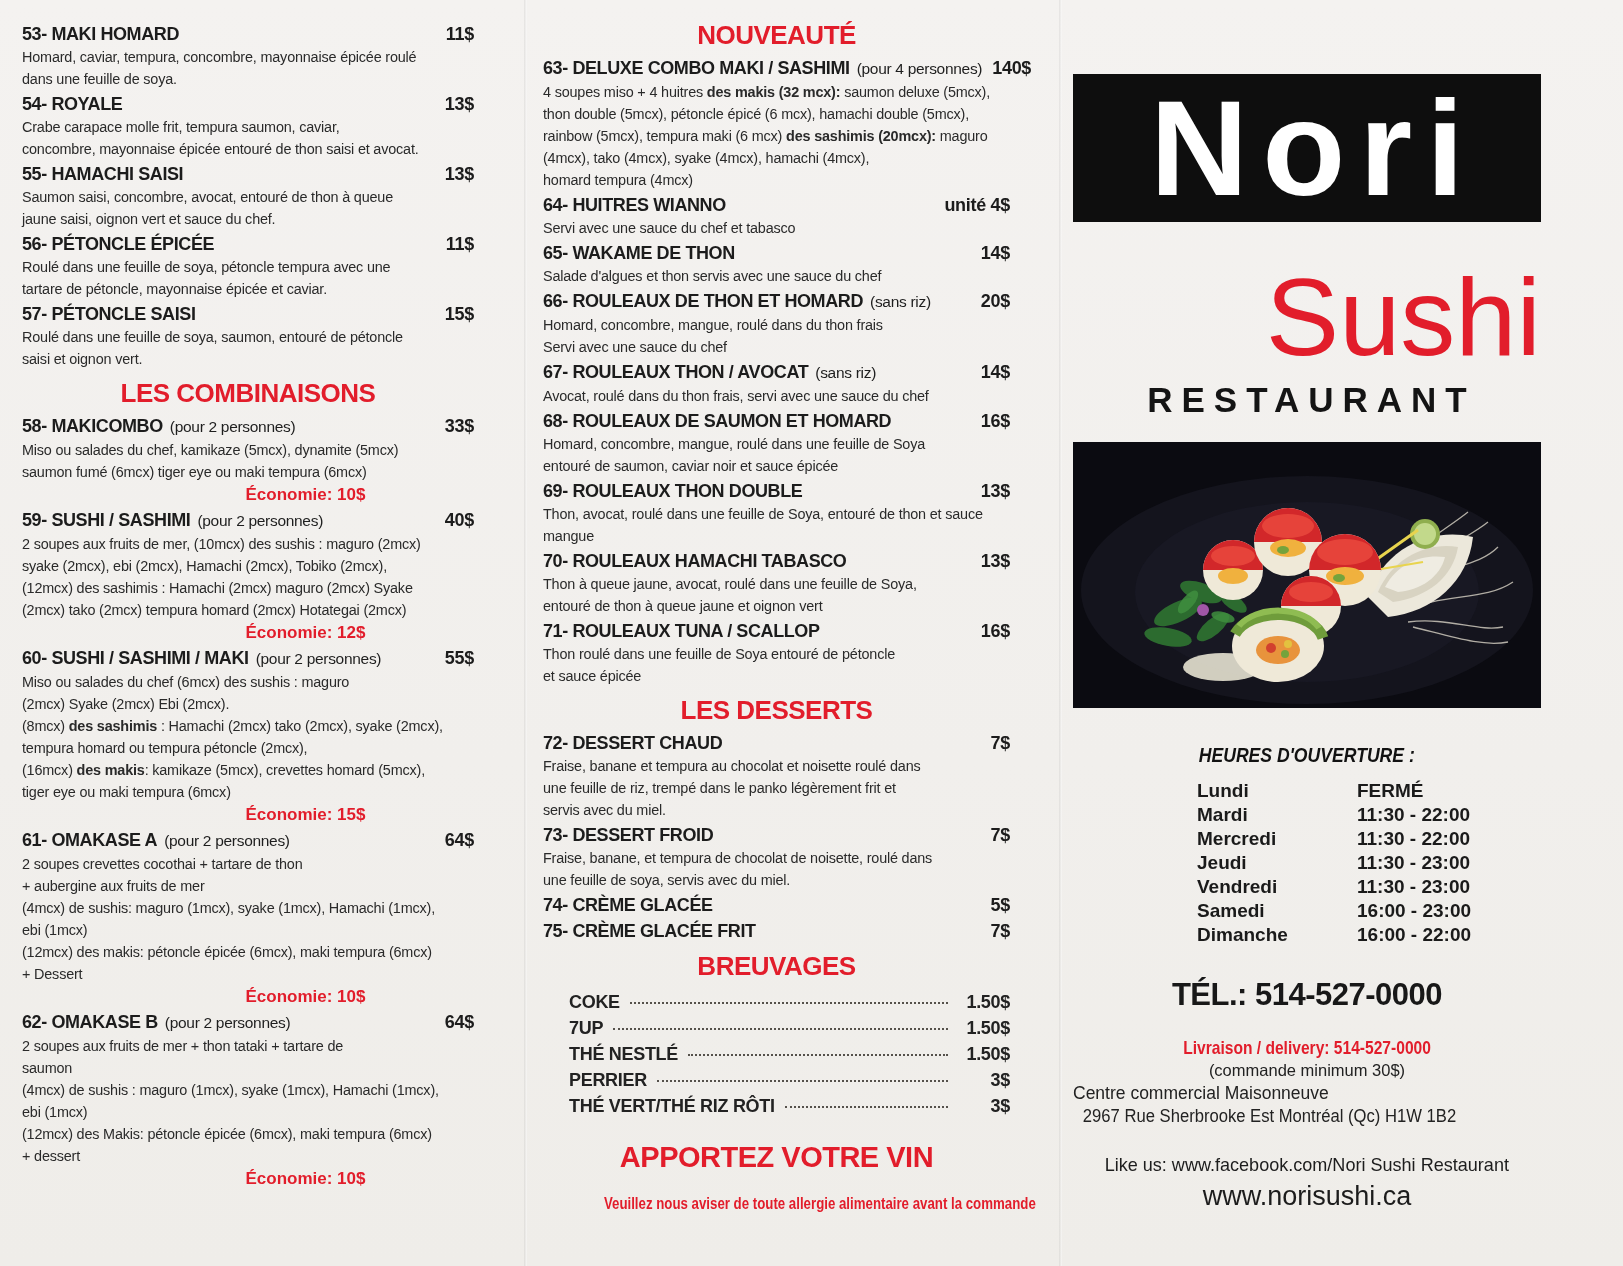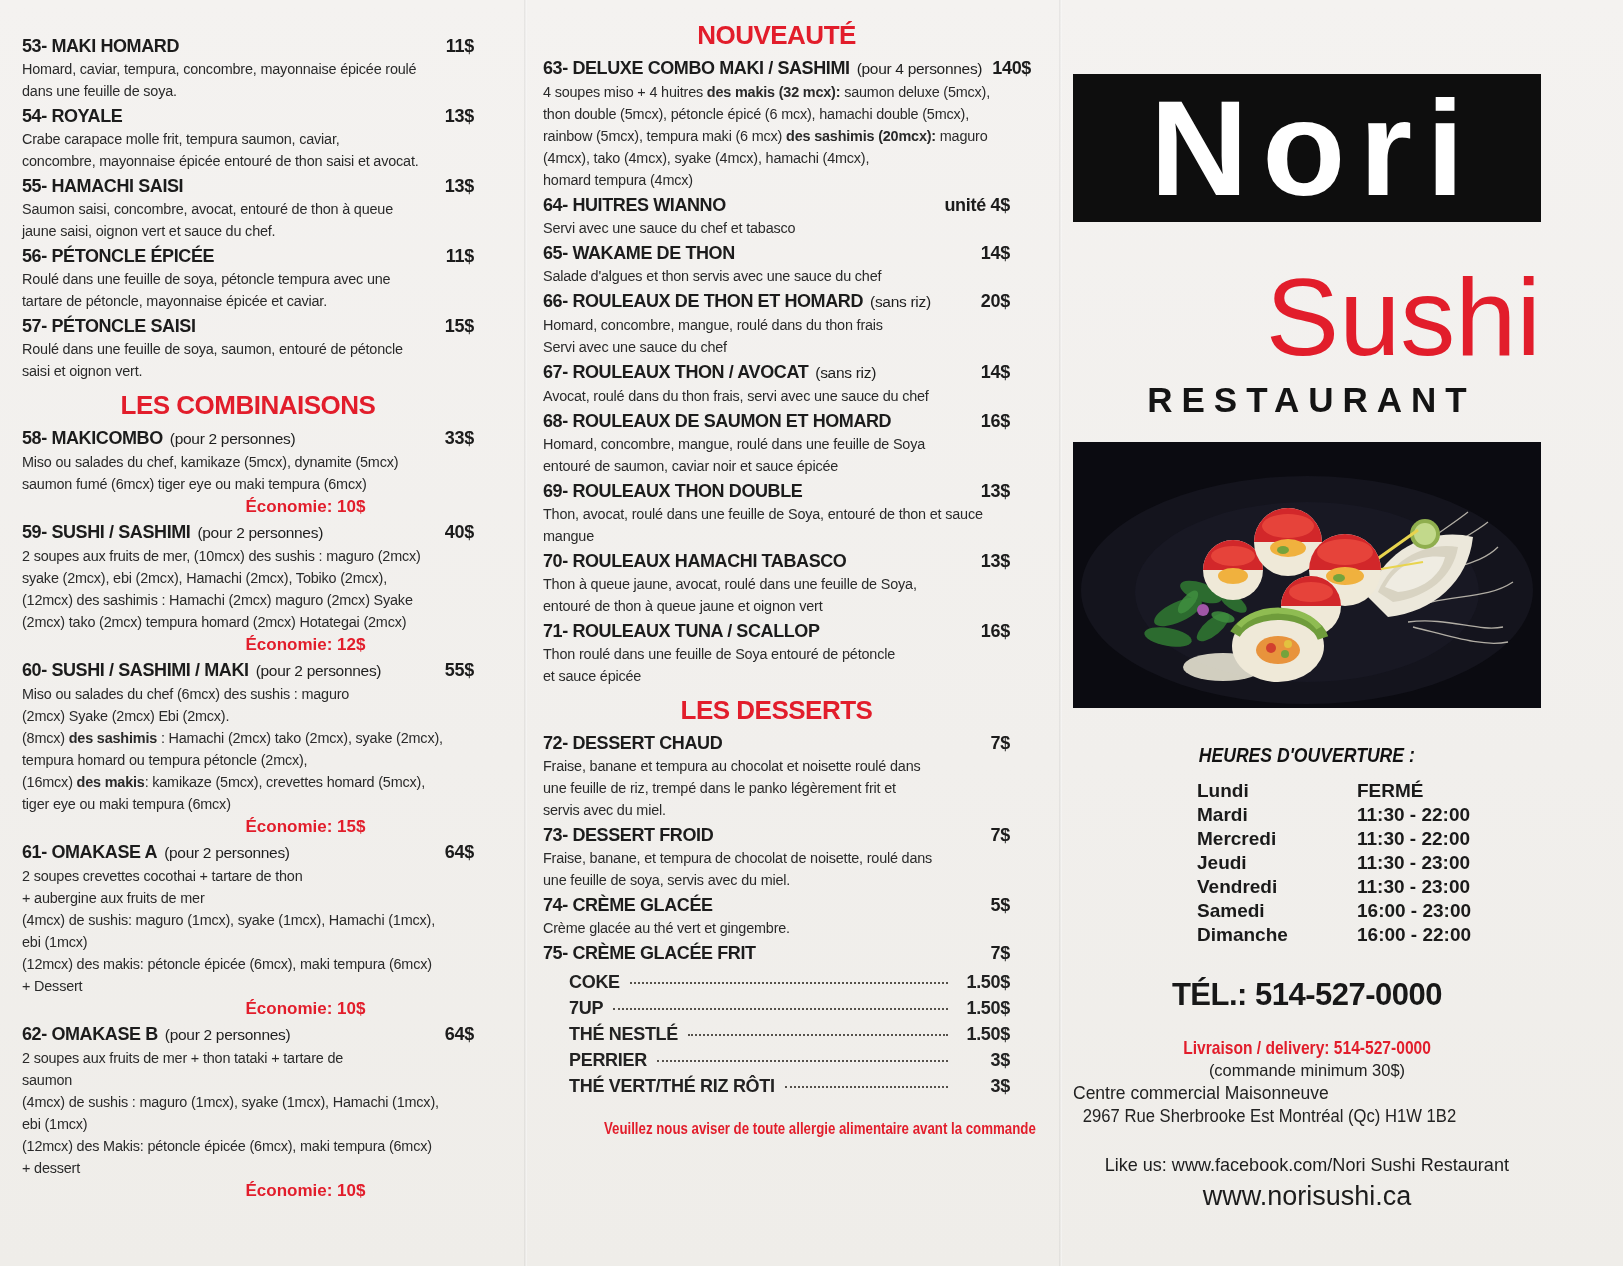--- a/index.html
+++ b/index.html
@@ -6,21 +6,21 @@
   html,body{margin:0;padding:0;}
   body{
     width:1623px;height:1266px;position:relative;overflow:hidden;
     background:linear-gradient(180deg,#f4f2f0 0%,#f1efec 60%,#efede9 100%);
     font-family:"Liberation Sans", sans-serif; color:var(--ink);
     -webkit-font-smoothing:antialiased;
   }
   .crease{position:absolute;top:0;bottom:0;width:3px;
     background:linear-gradient(to right,rgba(0,0,0,0.07),rgba(255,255,255,0.55));}
   .col{position:absolute;}
-  #col1{left:22px;top:34px;width:452px;}
+  #col1{left:22px;top:22px;width:452px;}
   #col2{left:543px;top:14px;width:467px;}
   #col3{left:1073px;top:18px;width:468px;}
 
   .section-h{color:var(--red);font-size:26px;line-height:42px;font-weight:bold;
     text-align:center;letter-spacing:-0.5px;margin:0;}
 
   .item{margin-bottom:2px;}
   .item-head{display:flex;align-items:baseline;line-height:24px;white-space:nowrap;}
   .item-title{font-weight:bold;font-size:18px;letter-spacing:-0.4px;color:#1c1c1c;}
   .item-note{font-size:15.5px;letter-spacing:-0.3px;padding-left:7px;color:#1e1e1e;}
@@ -352,34 +352,32 @@
           <div>une feuille de soya, servis avec du miel.</div>
         </div>
 
   </div>
       <div class="item">
     <div class="item-head">
       <span class="item-title">74- CRÈME GLACÉE</span>
 
       <span class="item-price">5$</span>
     </div>
-    <div class="item-desc">
-          <div>Crème glacée au thé vert et gingembre.</div>
-        </div>
 
   </div>
       <div class="item">
     <div class="item-head">
       <span class="item-title">75- CRÈME GLACÉE FRIT</span>
 
       <span class="item-price">7$</span>
     </div>
 
   </div>
     </div>
+  <h2 class="section-h">BREUVAGES</h2>
   <div id="list-drinks" class="drinks">
       <div class="drink">
     <span class="drink-name">COKE</span>
     <span class="drink-leader"></span>
     <span class="drink-price">1.50$</span>
   </div>
       <div class="drink">
     <span class="drink-name">7UP</span>
     <span class="drink-leader"></span>
     <span class="drink-price">1.50$</span>
@@ -393,20 +391,21 @@
     <span class="drink-name">PERRIER</span>
     <span class="drink-leader"></span>
     <span class="drink-price">3$</span>
   </div>
       <div class="drink">
     <span class="drink-name">THÉ VERT/THÉ RIZ RÔTI</span>
     <span class="drink-leader"></span>
     <span class="drink-price">3$</span>
   </div>
     </div>
+  <div class="byow">APPORTEZ VOTRE VIN</div>
   <div class="allergy">
     <span class="sq sx78">Veuillez nous aviser de toute allergie alimentaire avant la commande</span>
   </div>
 </div>
 
 <div id="col3" class="col">
   <div class="logo-box">
     <span class="logo-nori">Nori</span>
   </div>
   <div class="logo-sushi">Sushi</div>

